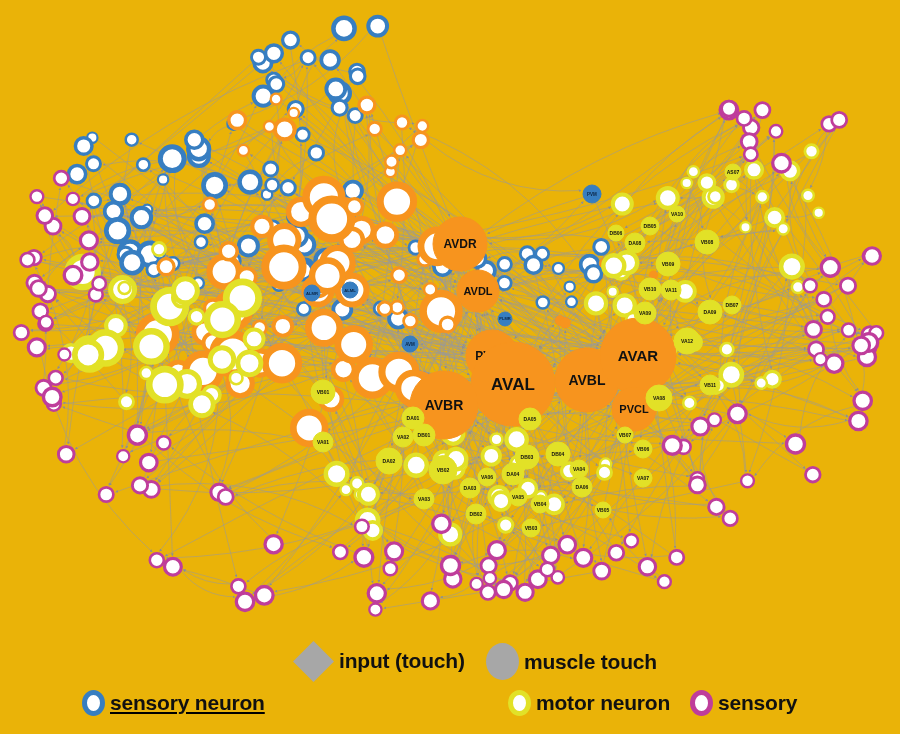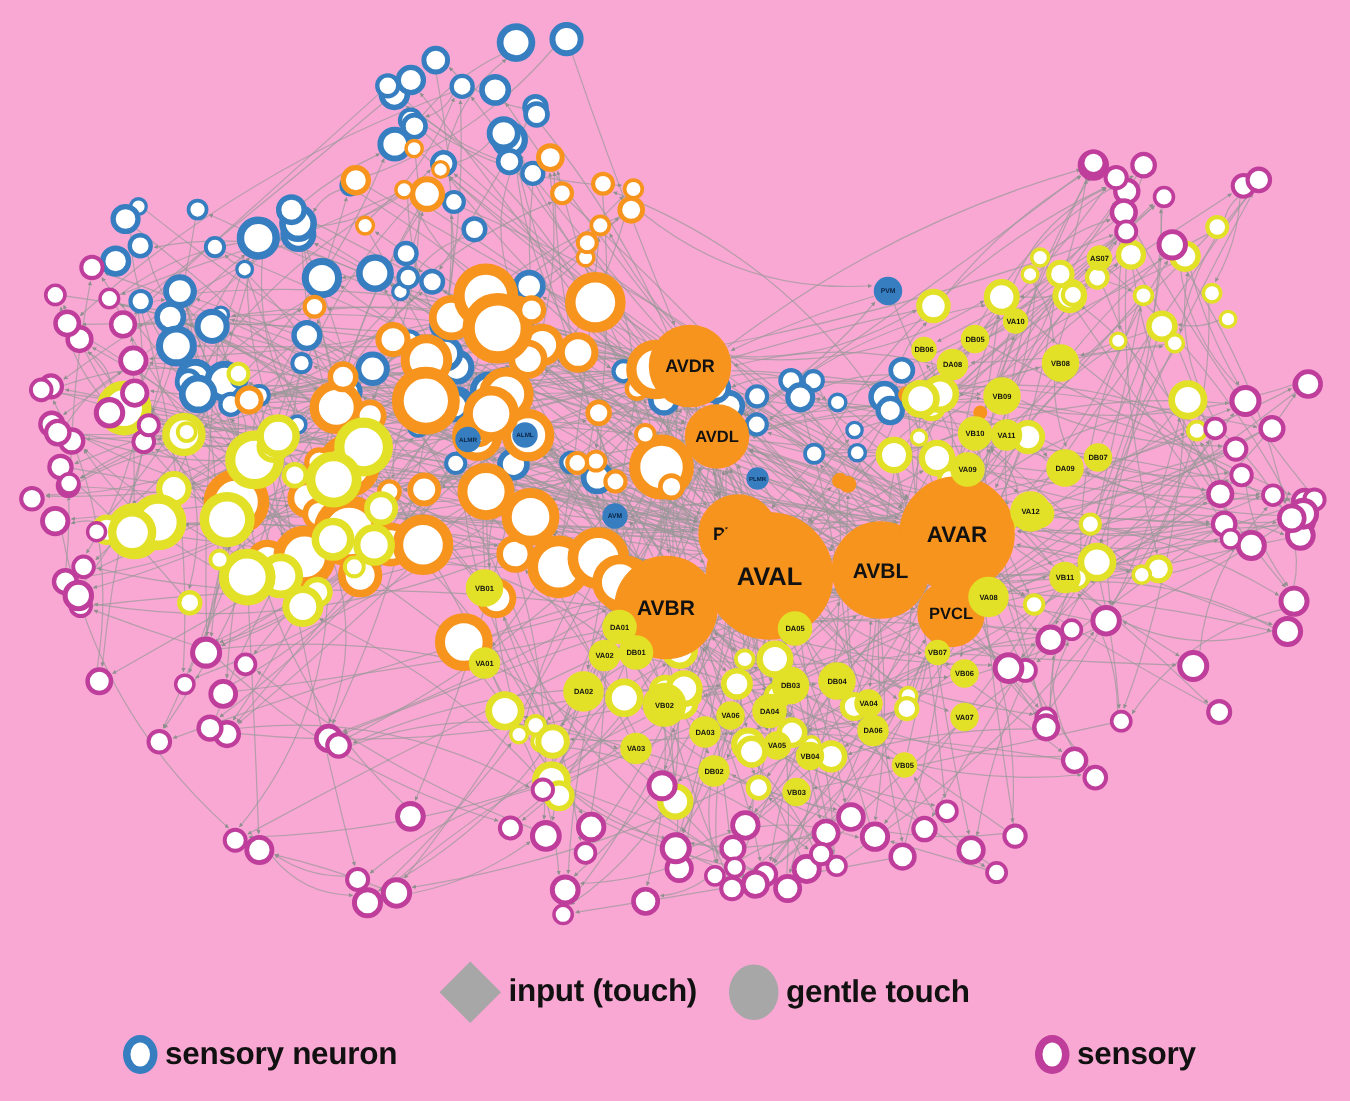--- a/index.html
+++ b/index.html
@@ -1,17 +1,17 @@
 <!DOCTYPE html>
 <html><head>
 <meta charset="utf-8">
 <style>
   html,body{margin:0;padding:0;background:#ffffff;}
   body{font-family:"Liberation Sans", sans-serif;}
-  .stage{position:relative;width:900px;height:734px;background:#f9a8d4;overflow:hidden;}
+  .stage{position:relative;width:900px;height:734px;background:#eab308;overflow:hidden;}
   #netsvg{position:absolute;left:0;top:0;}
   .legend{position:absolute;left:0;top:0;width:900px;height:734px;pointer-events:none;}
   .leg-item{position:absolute;display:flex;align-items:center;gap:5px;}
   .leg-label{font-size:21px;font-weight:bold;color:#111;white-space:nowrap;letter-spacing:-0.2px;}
   .ring{box-sizing:border-box;width:23px;height:26px;border:5.5px solid #888;border-radius:50%;background:#fff;flex:0 0 auto;}
   .diamond-wrap{width:42px;height:42px;display:flex;align-items:center;justify-content:center;flex:0 0 auto;}
   .diamond{width:29px;height:29px;transform:rotate(45deg);background:#a7a7a7;}
   .gentle-circle{width:33px;height:37px;border-radius:50%;background:#a7a7a7;flex:0 0 auto;}
 </style>
 </head>
@@ -1342,24 +1342,28 @@
 
   <div class="legend">
     <div class="leg-item" style="left:292px;top:640px;">
       <span class="diamond-wrap">
           <span class="diamond" style="background: rgb(167, 167, 167);"></span>
         </span>
       <span class="leg-label">input (touch)</span>
     </div>
     <div class="leg-item" style="left:486px;top:643px;">
       <span class="gentle-circle" style="background: rgb(167, 167, 167);"></span>
-      <span class="leg-label">gentle touch</span>
+      <span class="leg-label">muscle touch</span>
     </div>
-    <div class="leg-item" style="left:82px;top:690px;">
+    <div class="leg-item" style="left:82px;top:690px;text-decoration:underline;">
       <span class="ring" style="border-color: rgb(55, 126, 193);"></span>
       <span class="leg-label">sensory neuron</span>
+    </div>
+    <div class="leg-item" style="left:508px;top:690px;">
+      <span class="ring" style="border-color: rgb(226, 225, 39);"></span>
+      <span class="leg-label">motor neuron</span>
     </div>
     <div class="leg-item" style="left:690px;top:690px;">
       <span class="ring" style="border-color: rgb(191, 61, 155);"></span>
       <span class="leg-label">sensory</span>
     </div>
   </div>
 </div>
 
 </body></html>

